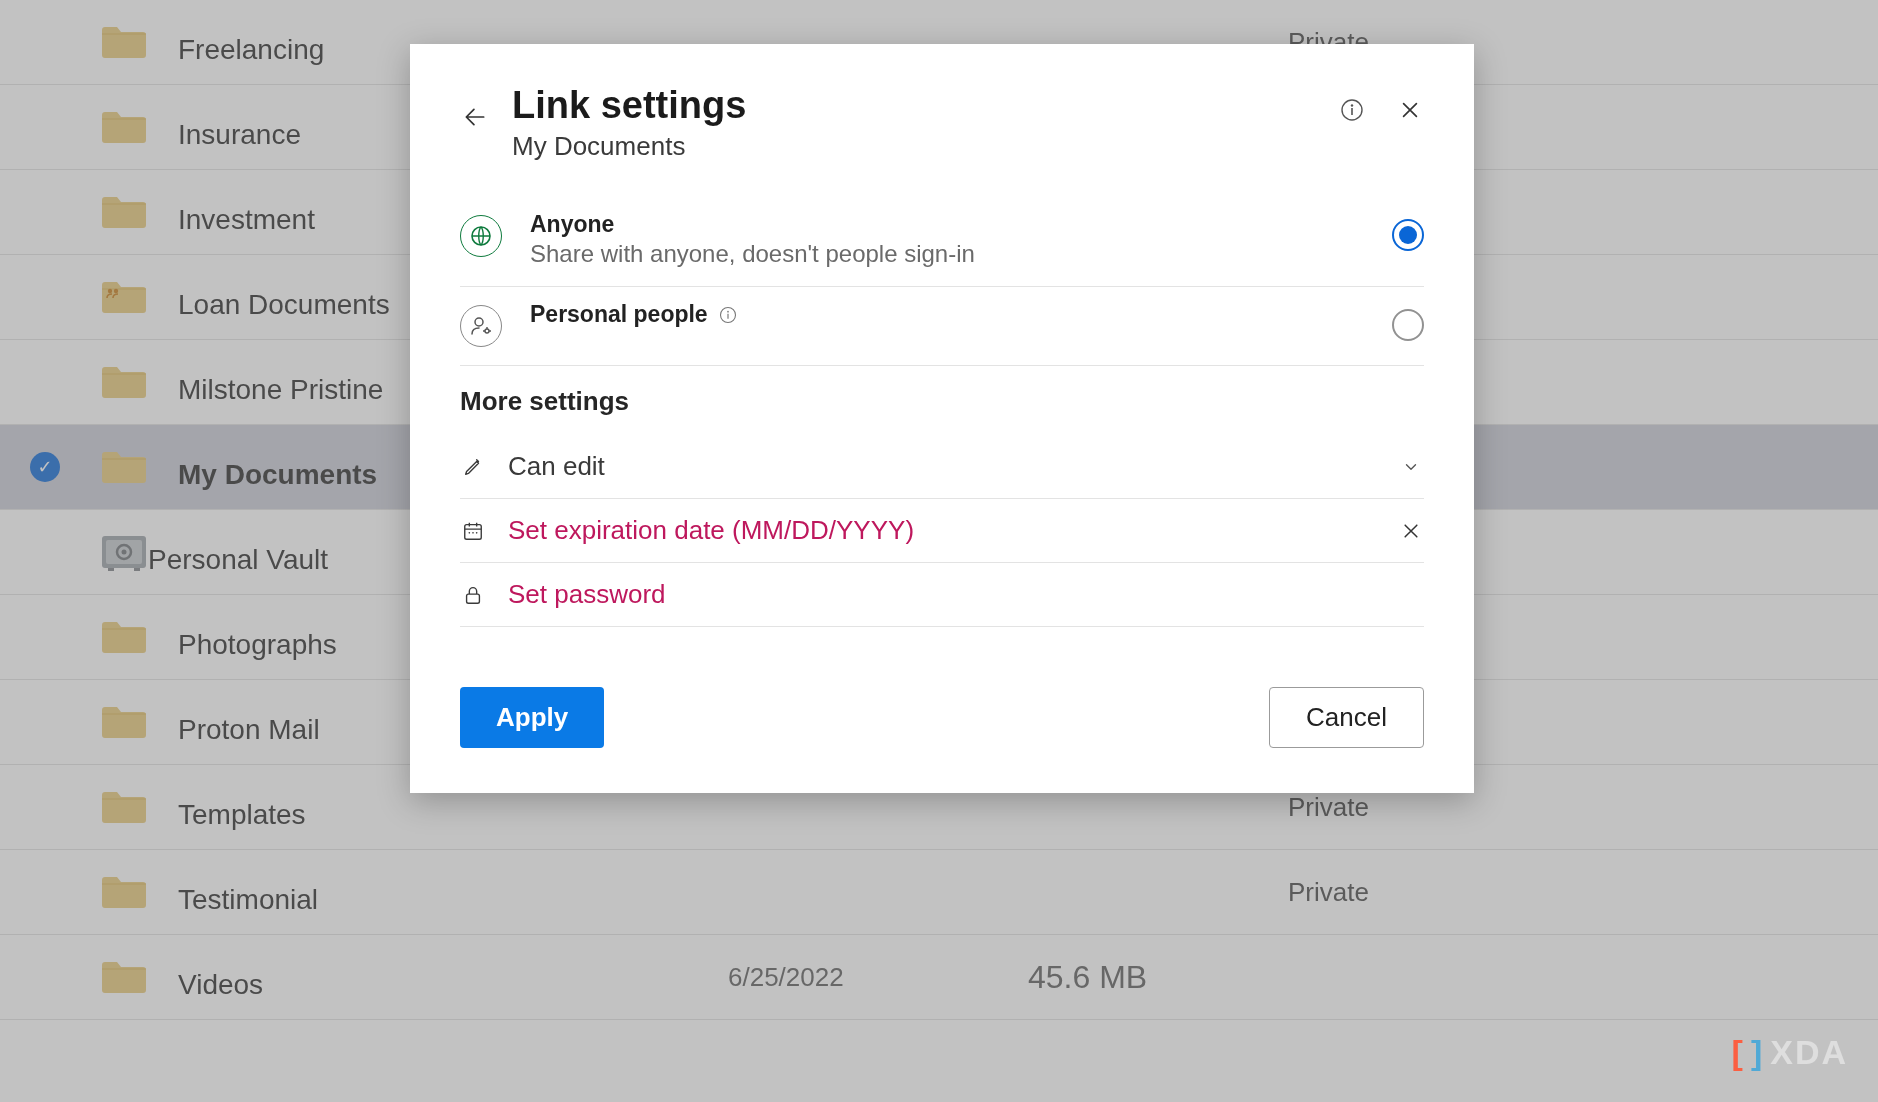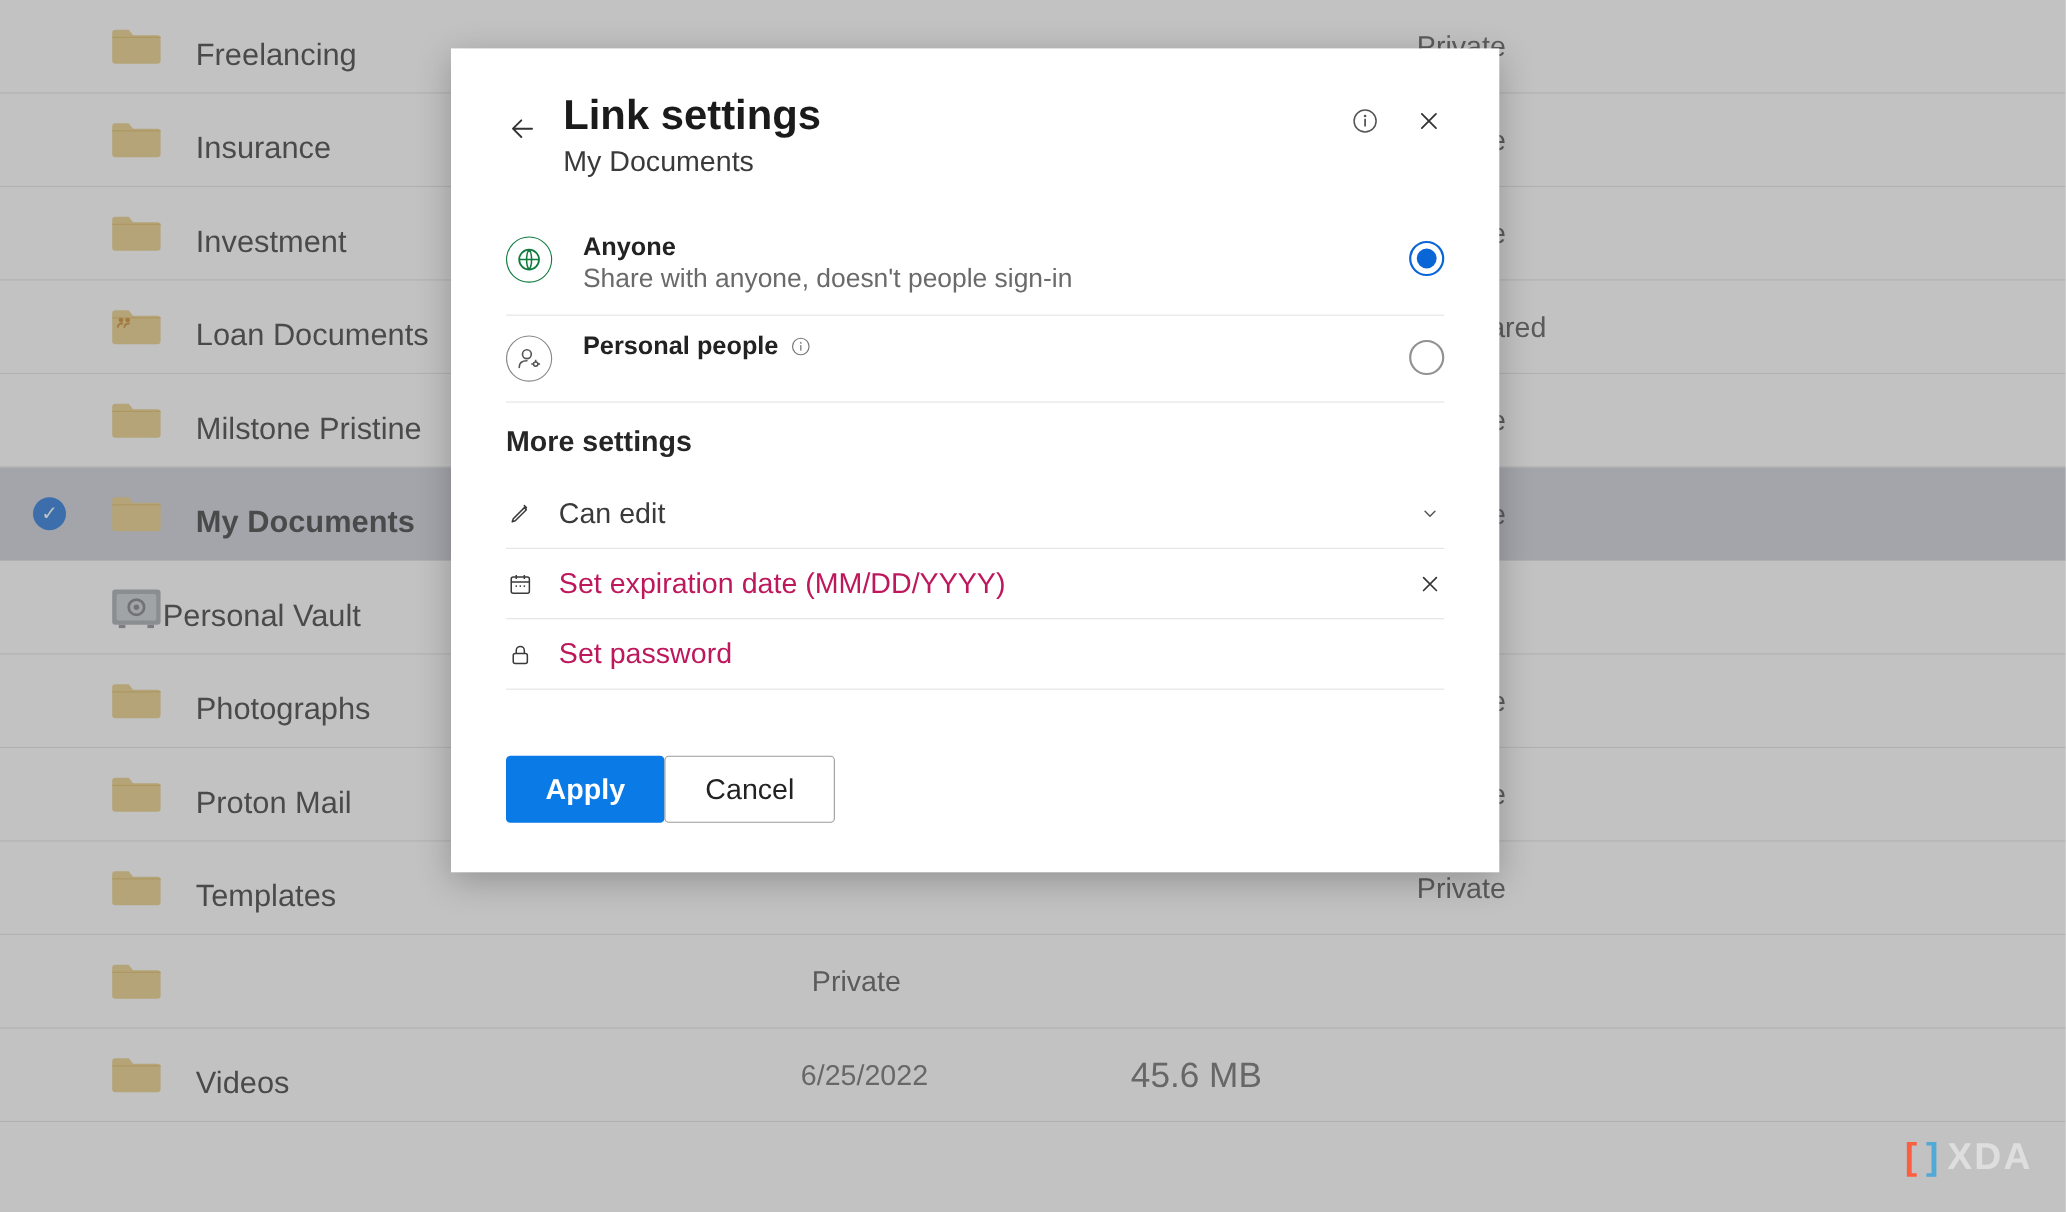--- a/index.html
+++ b/index.html
@@ -18,21 +18,21 @@
   .folder-svg { width:48px; height:40px; }
   .vault-icon { width:48px; height:40px; display:flex; align-items:center; justify-content:center; }
   .row-name { flex: 0 0 550px; margin-top: 16px; }
   .row.selected .row-name { font-weight:600; }
   .row-date { flex: 0 0 300px; color:#5a5a5a; font-size:26px; }
   .row-size { flex: 0 0 260px; color:#5a5a5a; font-size:32px; }
   .row-share { font-size:26px; color:#444; display:flex; align-items:center; gap:8px; }
   .people-icon { width:26px; height:26px; }
 
   
-  .modal { position:absolute; left:410px; top:44px; width:953px; background:#fff; box-shadow:0 8px 30px rgba(0,0,0,0.25); padding:40px 50px 45px 50px; }
+  .modal { position:absolute; left:410px; top:44px; width:1064px; background:#fff; box-shadow:0 8px 30px rgba(0,0,0,0.25); padding:40px 50px 45px 50px; }
   .modal-header { display:flex; align-items:flex-start; gap:22px; margin-bottom:35px; }
   .back-btn { width:30px; height:30px; margin-top:18px; cursor:pointer; display:flex; align-items:center; justify-content:center; }
   .title-block { flex:1; }
   .modal-title { font-size:38px; font-weight:600; color:#1b1b1b; }
   .modal-subtitle { font-size:26px; color:#3a3a3a; margin-top:4px; }
   .hdr-icons { display:flex; gap:30px; align-items:center; margin-top:12px; }
   .icon-btn { width:28px; height:28px; cursor:pointer; display:flex; align-items:center; justify-content:center; color:#3a3a3a; }
 
   .section-title { font-size:26px; font-weight:600; color:#262626; margin-bottom:18px; }
   
@@ -47,21 +47,21 @@
   .radio.checked { border-color:#0a66d6; }
   .radio.checked::after { content:""; position:absolute; inset:5px; border-radius:50%; background:#0a66d6; }
 
   .more-settings { margin-top:20px; }
   .setting-row { display:flex; align-items:center; gap:22px; padding:16px 0; border-bottom:1px solid #e3e3e3; }
   .setting-icon { width:26px; height:26px; display:flex; align-items:center; justify-content:center; color:#3a3a3a; flex-shrink:0; }
   .setting-text { flex:1; font-size:26px; color:#3a3a3a; }
   .setting-text.placeholder { color:#be185d; }
   .setting-right { width:26px; height:26px; display:flex; align-items:center; justify-content:center; color:#555; }
 
-  .modal-footer { display:flex; justify-content:flex-start; margin-top:60px; }
+  .modal-footer { display:flex; justify-content:space-between; gap:22px; margin-top:60px; }
   .btn { padding:14px 36px; font-size:26px; border-radius:4px; cursor:pointer; }
   .btn-primary { background:#0a7ae6; color:#fff; border:none; font-weight:600; }
   .btn-secondary { background:#fff; color:#222; border:1.5px solid #9b9b9b; }
 
   .small-info { width:20px; height:20px; }
   
   .watermark { position:absolute; right:30px; bottom:30px; font-size:34px; font-weight:700; letter-spacing:2px; color:#e0e0e0; display:flex; align-items:center; gap:6px; opacity:0.95; }
   .wm-bracket { color:#ff5a3c; font-weight:900; }
   .wm-bracket2 { color:#4aa8d8; font-weight:900; }
 </style>
@@ -227,20 +227,21 @@
           <span>Private</span>
         </div>
       </div>
       <div class="row">
         <div class="folder-icon">
           <svg class="folder-svg" viewBox="0 0 48 40">
             <path d="M2 8c0-2 1-3 3-3h12l4 5h22c2 0 3 1 3 3v20c0 2-1 3-3 3H5c-2 0-3-1-3-3V8z" fill="#e8c877"></path>
             <path d="M2 12h44" stroke="#d9b355" stroke-width="1"></path>
           </svg>
         </div>
+        <div class="row-name">Testimonial</div>
         <div class="row-date"></div>
         <div class="row-size"></div>
         <div class="row-share">
           <span>Private</span>
         </div>
       </div>
       <div class="row">
         <div class="folder-icon">
           <svg class="folder-svg" viewBox="0 0 48 40">
             <path d="M2 8c0-2 1-3 3-3h12l4 5h22c2 0 3 1 3 3v20c0 2-1 3-3 3H5c-2 0-3-1-3-3V8z" fill="#e8c877"></path>

